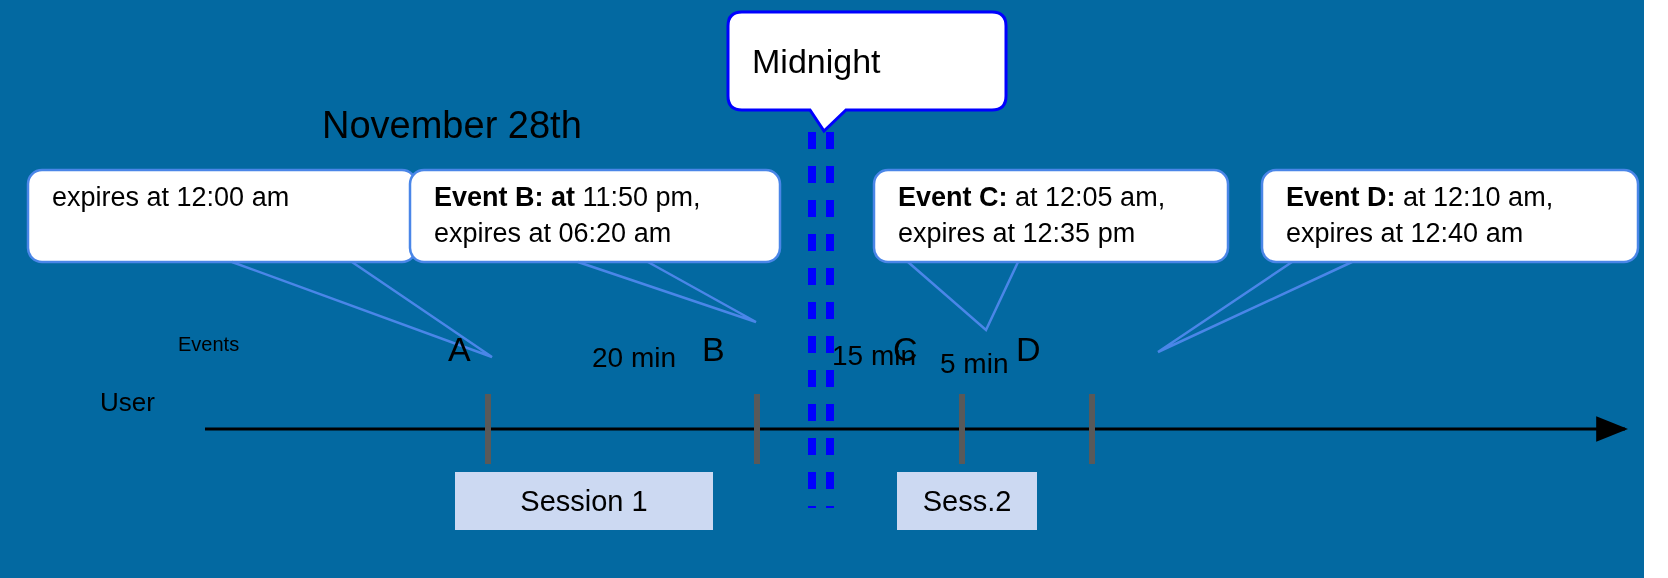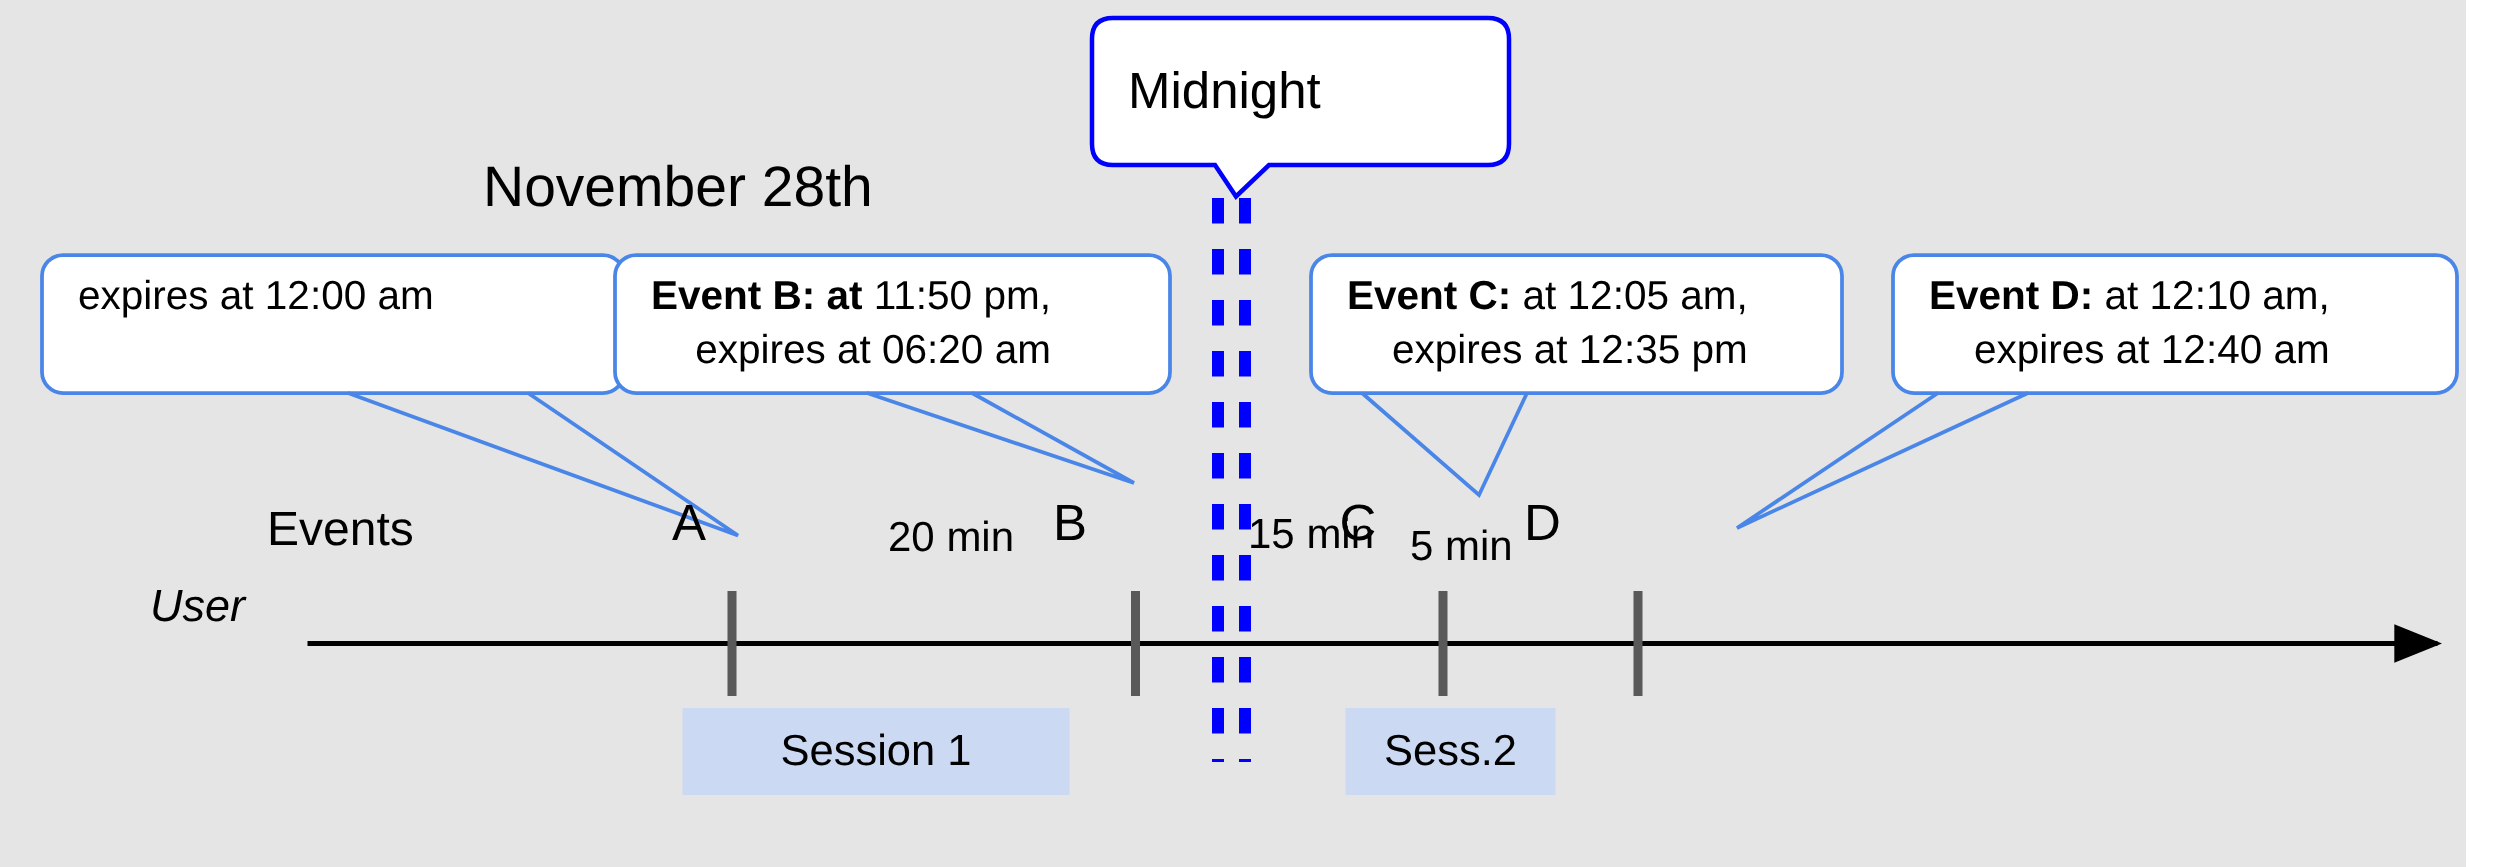--- a/index.html
+++ b/index.html
@@ -7,47 +7,45 @@
     padding: 0;
     background: #ffffff;
   }
   body {
     font-family: "Liberation Sans", sans-serif;
   }
   #stage {
     position: relative;
     width: 1644px;
     height: 578px;
-    background: #e5e5e5;
+    background: #0369a1;
     overflow: hidden;
-    text-align: right;
   }
   svg.layer {
     position: absolute;
     left: 0;
     top: 0;
     width: 1668px;
     height: 578px;
     overflow: visible;
   }
   .txt {
     position: absolute;
     white-space: nowrap;
     color: #000000;
     line-height: 1.25;
   }
   .date-label {
     font-size: 38px;
   }
   .axis-label {
-    font-size: 30px;
-    font-style: italic;
+    font-size: 26px;
   }
   .events-label {
-    font-size: 32px;
+    font-size: 20px;
   }
   .tick-label {
     font-size: 34px;
   }
   .interval-label {
     font-size: 28px;
   }
   .session-label {
     font-size: 29px;
   }

